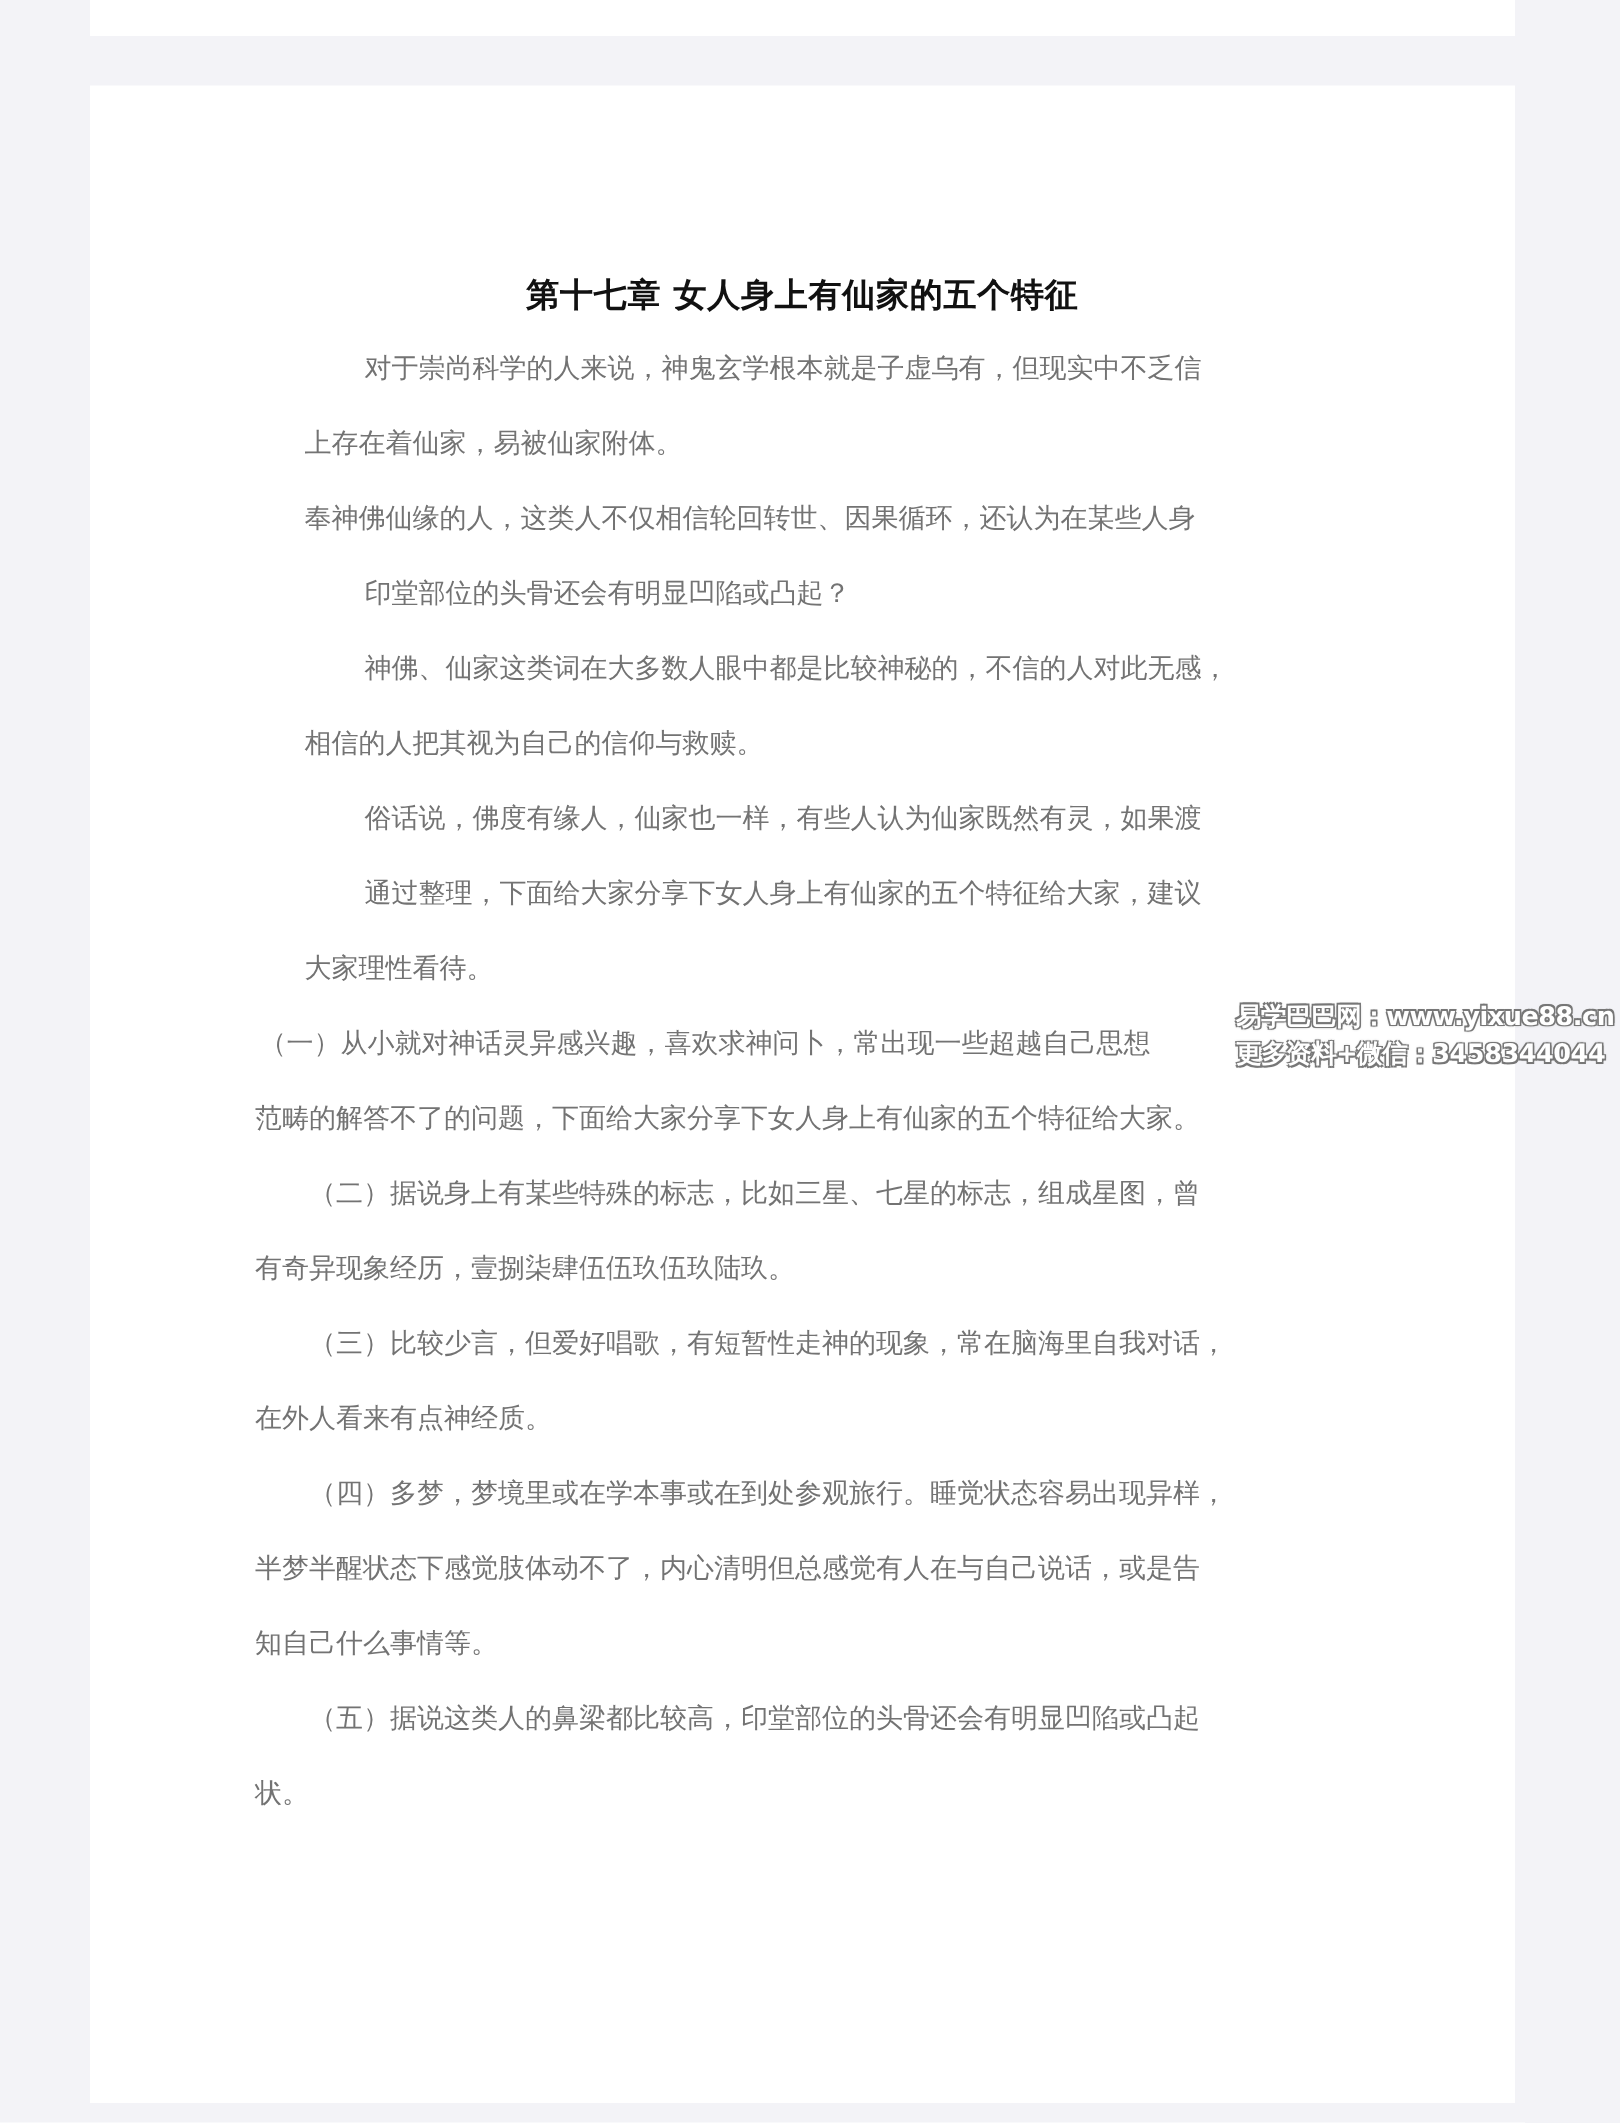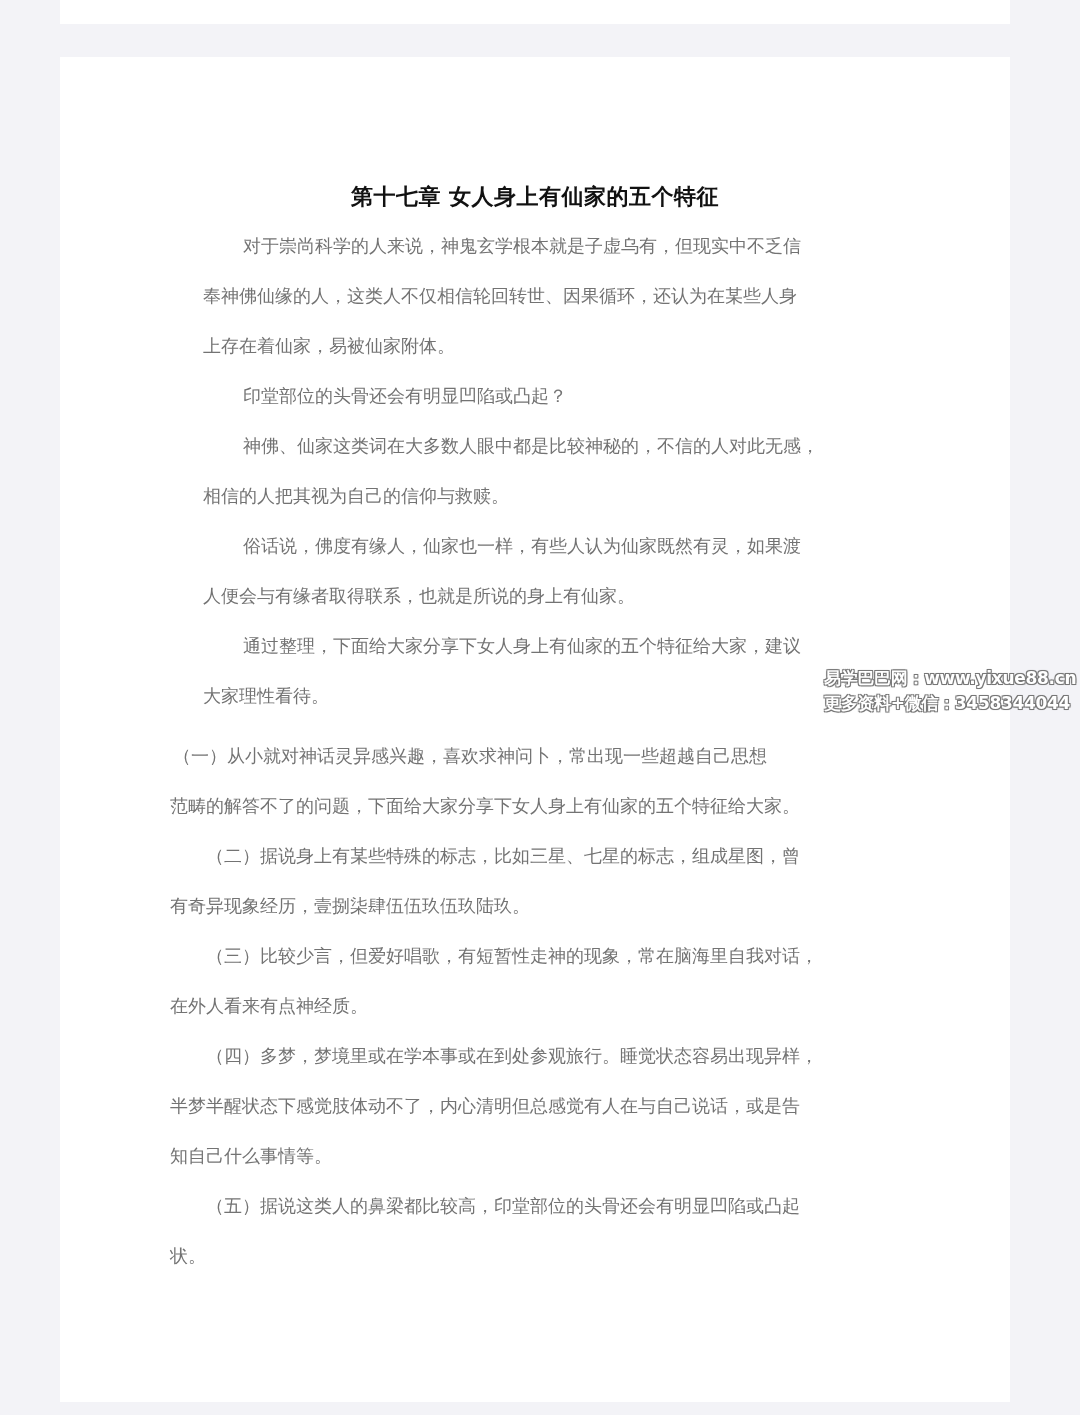--- a/index.html
+++ b/index.html
@@ -21,46 +21,45 @@
     letter-spacing: 0.5px; color: #111;
   }
   .body {
     position: absolute; left: 143px; top: 170px; width: 666px;
   }
   .line {
     height: 50px; line-height: 38px; font-size: 18px;
     white-space: nowrap; color: #737373;
   }
   .ind { padding-left: 40px; }
-  .list-first { margin-left: -33px; margin-top: 10px; }
+  .list-first { margin-left: -33px; }
   .list-line { margin-left: -33px; }
   .watermark {
     position: absolute; left: 824px; top: 666px; width: 256px;
     font-size: 17px; font-weight: bold; line-height: 25px;
     color: #ffffff; white-space: nowrap;
     text-shadow: -1px -1px 0 #777, 1px -1px 0 #777, -1px 1px 0 #777, 1px 1px 0 #777, 0 0 2px #666;
     letter-spacing: -0.3px;
   }
 </style>
 </head>
 <body>
 
 <div class="page page-prev"></div>
 
 <div class="page page-cur">
   <div class="title">第十七章  女人身上有仙家的五个特征</div>
   <div class="body">
     <div class="line ind">对于崇尚科学的人来说，神鬼玄学根本就是子虚乌有，但现实中不乏信</div>
+    <div class="line">上存在着仙家，易被仙家附体。</div>
     <div class="line">奉神佛仙缘的人，这类人不仅相信轮回转世、因果循环，还认为在某些人身</div>
-    <div class="line">上存在着仙家，易被仙家附体。</div>
     <div class="line ind">印堂部位的头骨还会有明显凹陷或凸起？</div>
     <div class="line ind">神佛、仙家这类词在大多数人眼中都是比较神秘的，不信的人对此无感，</div>
     <div class="line">相信的人把其视为自己的信仰与救赎。</div>
     <div class="line ind">俗话说，佛度有缘人，仙家也一样，有些人认为仙家既然有灵，如果渡</div>
-    <div class="line">人便会与有缘者取得联系，也就是所说的身上有仙家。</div>
     <div class="line ind">通过整理，下面给大家分享下女人身上有仙家的五个特征给大家，建议</div>
     <div class="line">大家理性看待。</div>
 
     <div class="line list-first" style="padding-left:3px">（一）从小就对神话灵异感兴趣，喜欢求神问卜，常出现一些超越自己思想</div>
     <div class="line list-line">范畴的解答不了的问题，下面给大家分享下女人身上有仙家的五个特征给大家。</div>
 
     <div class="line list-line" style="padding-left:36px">（二）据说身上有某些特殊的标志，比如三星、七星的标志，组成星图，曾</div>
     <div class="line list-line">有奇异现象经历，壹捌柒肆伍伍玖伍玖陆玖。</div>
 
     <div class="line list-line" style="padding-left:36px">（三）比较少言，但爱好唱歌，有短暂性走神的现象，常在脑海里自我对话，</div>

